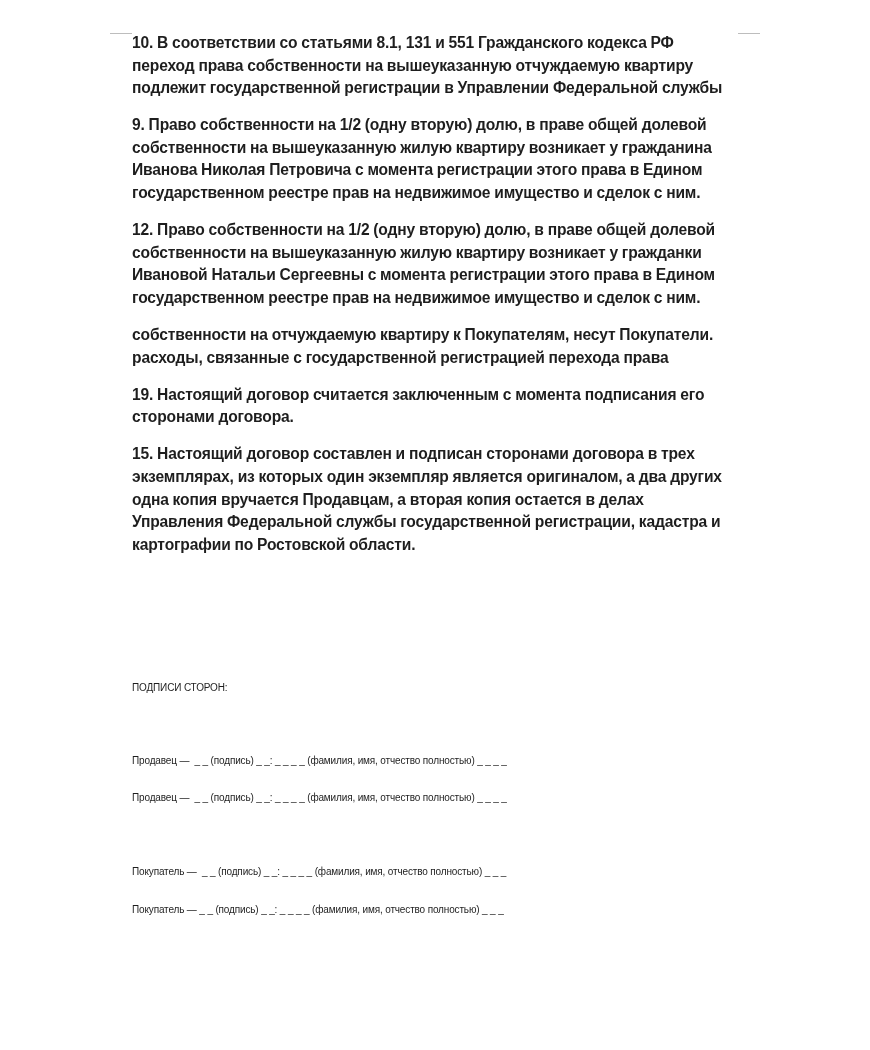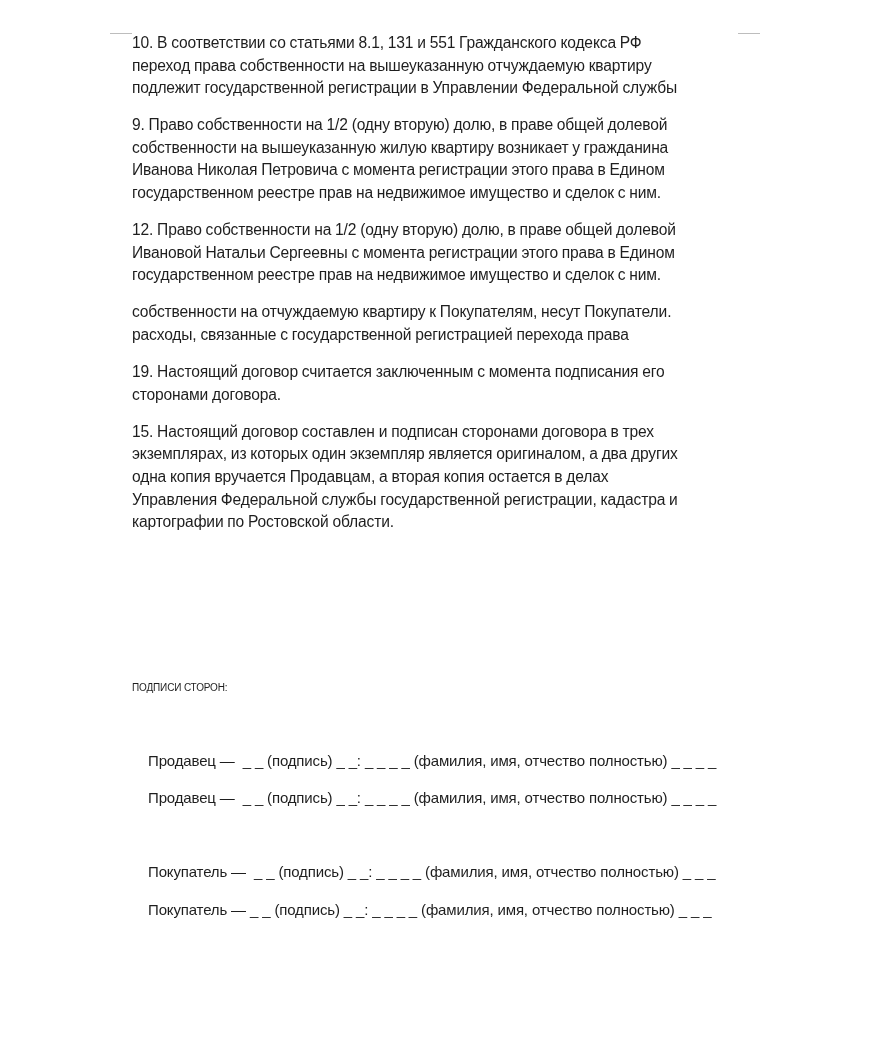--- a/index.html
+++ b/index.html
@@ -22,42 +22,43 @@
       width: 22px;
       background: #bdbdbd;
     }
     .corner-mark.left { left: 110px; }
     .corner-mark.right { left: 738px; }
     .page {
       position: absolute;
       left: 132px;
       top: 32px;
       width: 625px;
+      font-weight: bold;
     }
     .para {
       margin: 0 0 14.5px 0;
       font-size: 15.6px;
       line-height: 22.6px;
       letter-spacing: -0.15px;
       word-spacing: -0.3px;
       white-space: normal;
     }
     .para .line { display: block; white-space: nowrap; }
     .signatures-heading {
       position: absolute;
       left: 132px;
       top: 677px;
       font-size: 10px;
       line-height: 22px;
       letter-spacing: -0.15px;
     }
     .sig-line {
       position: absolute;
-      left: 148px;
-      font-size: 15px;
+      left: 132px;
+      font-size: 10px;
       line-height: 22px;
       letter-spacing: -0.15px;
       white-space: pre;
     }
     .sig1 { top: 750px; }
     .sig2 { top: 787px; }
     .sig3 { top: 861px; }
     .sig4 { top: 899px; }
   </style>
 </head>
@@ -73,20 +74,21 @@
     <span class="line">подлежит государственной регистрации в Управлении Федеральной службы</span>
   </p>
   <p class="para">
     <span class="line">9. Право собственности на 1/2 (одну вторую) долю, в праве общей долевой</span>
     <span class="line">собственности на вышеуказанную жилую квартиру возникает у гражданина</span>
     <span class="line">Иванова Николая Петровича с момента регистрации этого права в Едином</span>
     <span class="line">государственном реестре прав на недвижимое имущество и сделок с ним.</span>
   </p>
   <p class="para">
     <span class="line">12. Право собственности на 1/2 (одну вторую) долю, в праве общей долевой</span>
+    <span class="line">собственности на вышеуказанную жилую квартиру возникает у гражданки</span>
     <span class="line">Ивановой Натальи Сергеевны с момента регистрации этого права в Едином</span>
     <span class="line">государственном реестре прав на недвижимое имущество и сделок с ним.</span>
   </p>
   <p class="para">
     <span class="line">собственности на отчуждаемую квартиру к Покупателям, несут Покупатели.</span>
     <span class="line">расходы, связанные с государственной регистрацией перехода права</span>
   </p>
   <p class="para">
     <span class="line">19. Настоящий договор считается заключенным с момента подписания его</span>
     <span class="line">сторонами договора.</span>

